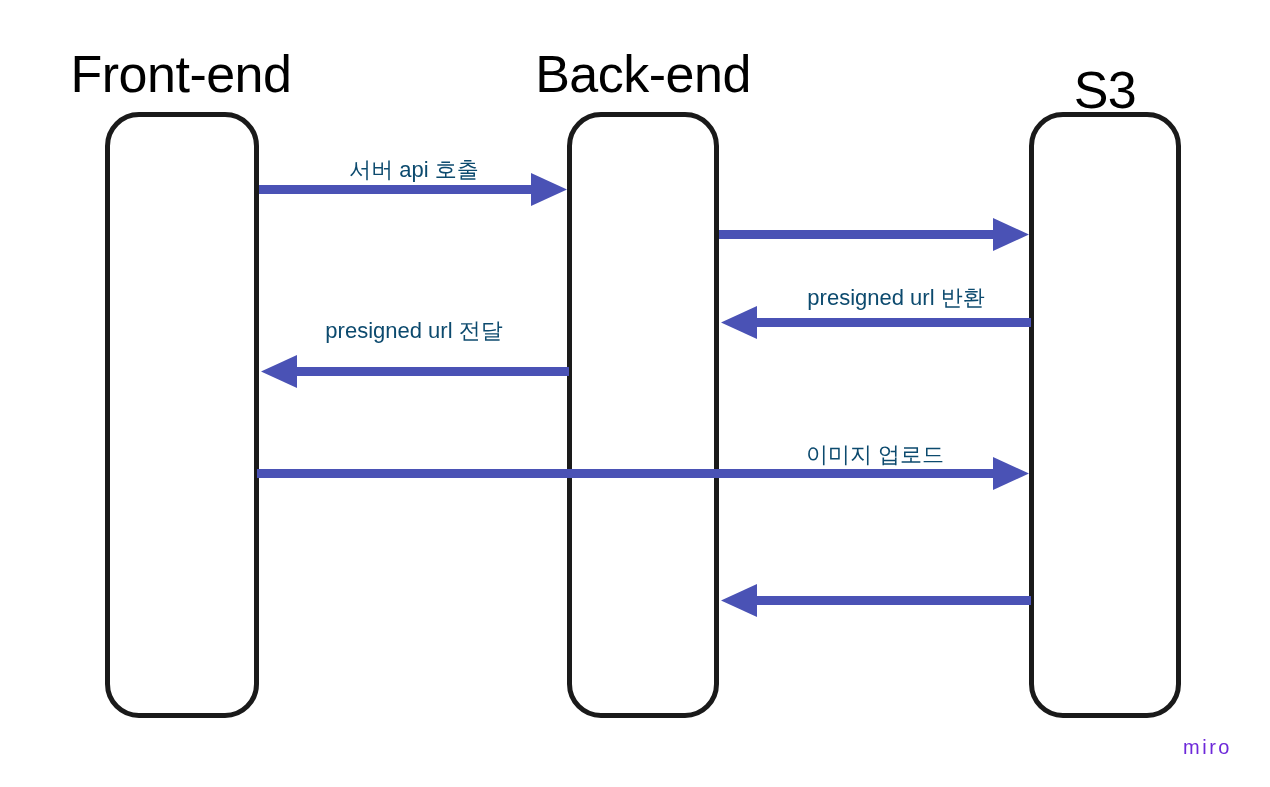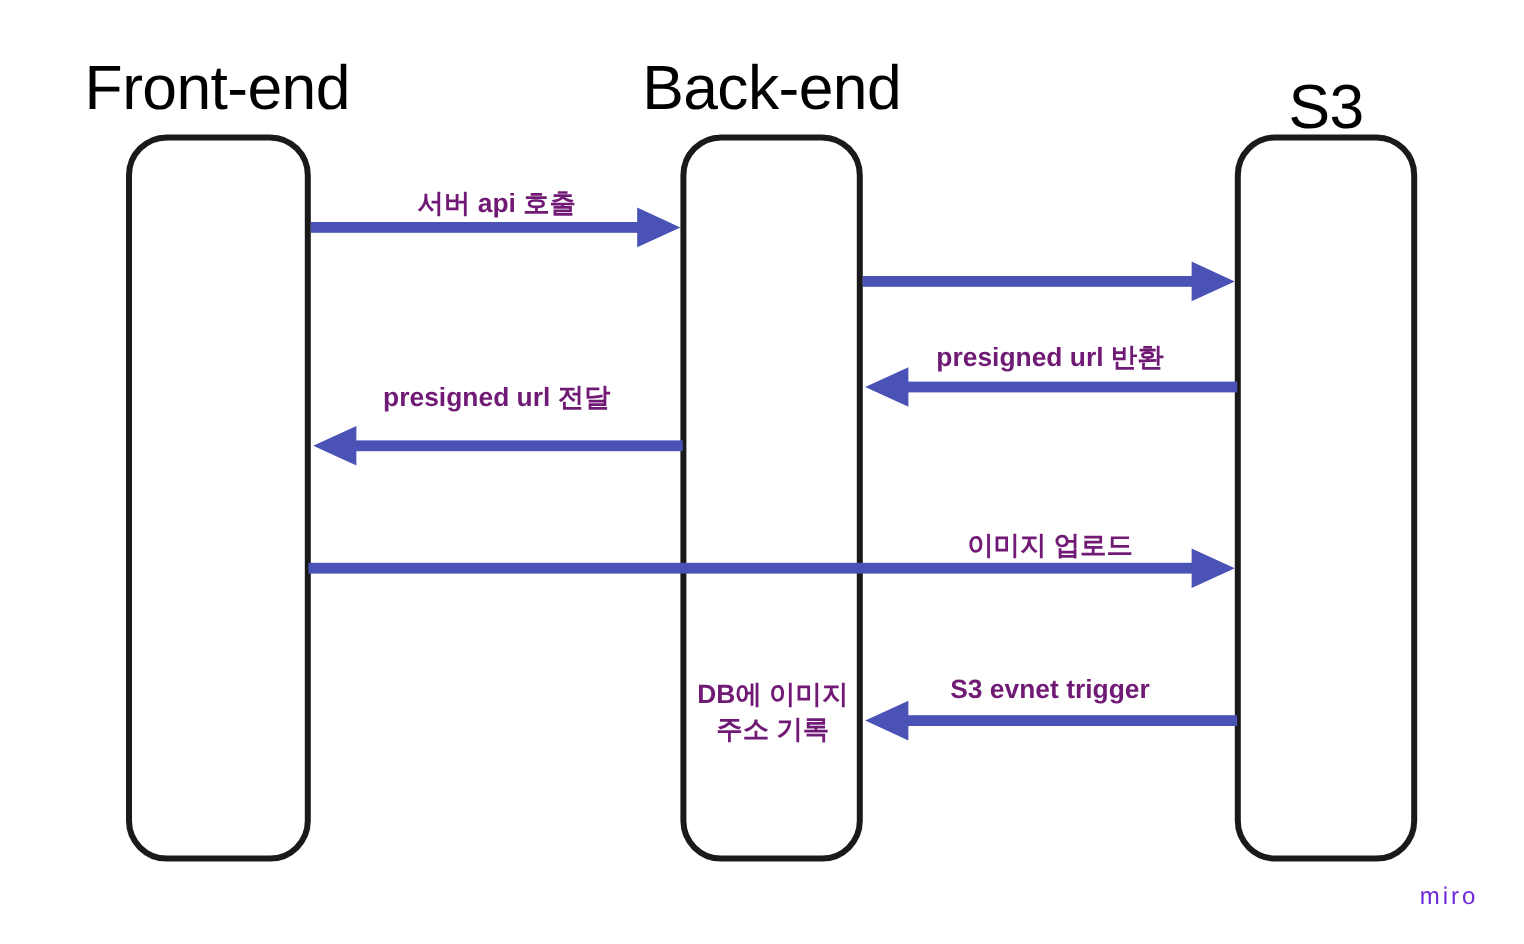--- a/index.html
+++ b/index.html
@@ -40,26 +40,26 @@
     position: absolute;
     border: 5px solid #1a1a1a;
     border-radius: 34px;
     background: #ffffff;
     box-sizing: border-box;
   }
 
   
   .msg-label {
     position: absolute;
-    color: #701a75;
+    color: #0c4a6e;
     font-size: 22px;
     line-height: 1.32;
     text-align: center;
     white-space: pre-line;
-    font-weight: 700;
+    font-weight: 400;
   }
 
   .arrow-svg {
     position: absolute;
     overflow: visible;
   }
 
   
   .watermark {
     position: absolute;
@@ -95,46 +95,43 @@
     <rect x="0" y="15" width="275" height="9" fill="#4a52b5"></rect>
     <polygon points="272,3 308,19.5 272,36" fill="#4a52b5"></polygon>
   </svg>
 
 
   <svg class="arrow-svg" style="left:719px; top:218px;" width="312" height="40" viewBox="0 0 312 40">
     <rect x="0" y="12" width="277" height="9" fill="#4a52b5"></rect>
     <polygon points="274,0 310,16.5 274,33" fill="#4a52b5"></polygon>
   </svg>
 
-  <div class="msg-label" style="left:719px; top:283px; width:312px;">presigned url 반환</div>
+  <div class="msg-label" style="left:719px; top:283px; width:312px;padding-left:21px;">presigned url 반환</div>
 
   <svg class="arrow-svg" style="left:719px; top:305px;" width="312" height="40" viewBox="0 0 312 40">
     <rect x="35" y="13" width="277" height="9" fill="#4a52b5"></rect>
     <polygon points="38,1 38,34 2,17.5" fill="#4a52b5"></polygon>
   </svg>
 
   <div class="msg-label" style="left:259px; top:316px; width:310px;">presigned url 전달</div>
 
   <svg class="arrow-svg" style="left:259px; top:352px;" width="310" height="40" viewBox="0 0 310 40">
     <rect x="35" y="15" width="275" height="9" fill="#4a52b5"></rect>
     <polygon points="38,3 38,36 2,19.5" fill="#4a52b5"></polygon>
   </svg>
 
   <div class="msg-label" style="left:719px; top:440px; width:312px;">이미지 업로드</div>
 
   <svg class="arrow-svg" style="left:257px; top:456px;" width="774" height="40" viewBox="0 0 774 40">
     <rect x="0" y="13" width="739" height="9" fill="#4a52b5"></rect>
     <polygon points="736,1 772,17.5 736,34" fill="#4a52b5"></polygon>
   </svg>
 
-  <div class="msg-label" style="left:719px; top:560px; width:312px;">S3 evnet trigger</div>
 
   <svg class="arrow-svg" style="left:719px; top:583px;" width="312" height="40" viewBox="0 0 312 40">
     <rect x="35" y="13" width="277" height="9" fill="#4a52b5"></rect>
     <polygon points="38,1 38,34 2,17.5" fill="#4a52b5"></polygon>
   </svg>
 
-  <div class="msg-label" style="left:569px; top:564px; width:150px;">DB에 이미지
-주소 기록</div>
 
   <div class="watermark">miro</div>
 
 </div>
 
 </body></html>

